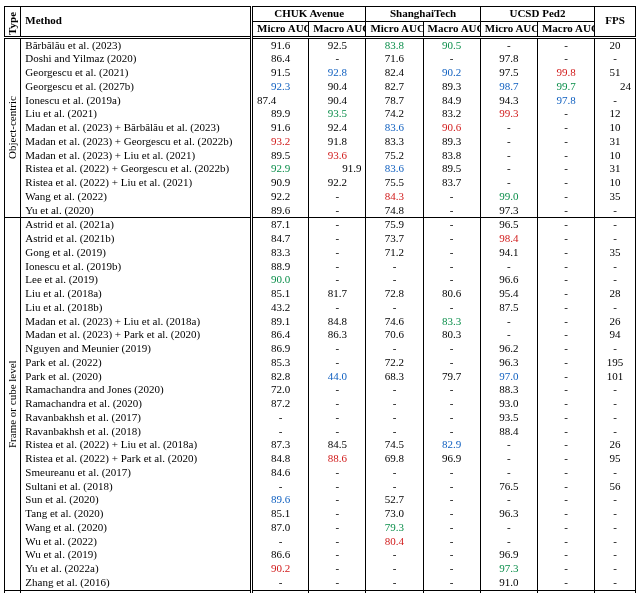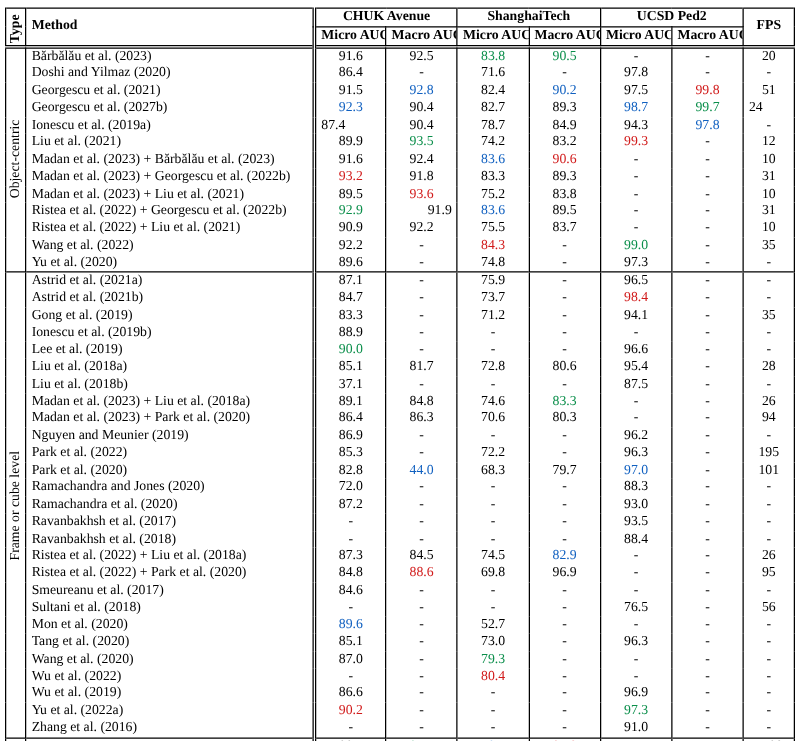--- a/index.html
+++ b/index.html
@@ -126,21 +126,21 @@
           <td class="frame-right" style="text-align: center;">51</td>
         </tr>
         <tr>
           <td class="sep-dbl-r">Georgescu et al. (2027b)</td>
           <td class="sep-r hl-blue" style="text-align: center;">92.3</td>
           <td class="sep-r" style="text-align: center;">90.4</td>
           <td class="sep-r" style="text-align: center;">82.7</td>
           <td class="sep-r" style="text-align: center;">89.3</td>
           <td class="sep-r hl-blue" style="text-align: center;">98.7</td>
           <td class="sep-r hl-green" style="text-align: center;">99.7</td>
-          <td class="frame-right" style="text-align: left;">24</td>
+          <td class="frame-right" style="text-align: right;">24</td>
         </tr>
         <tr>
           <td class="sep-dbl-r">Ionescu et al. (2019a)</td>
           <td class="sep-r" style="text-align: left;">87.4</td>
           <td class="sep-r" style="text-align: center;">90.4</td>
           <td class="sep-r" style="text-align: center;">78.7</td>
           <td class="sep-r" style="text-align: center;">84.9</td>
           <td class="sep-r" style="text-align: center;">94.3</td>
           <td class="sep-r hl-blue" style="text-align: center;">97.8</td>
           <td class="frame-right" style="text-align: center;">-</td>
@@ -283,21 +283,21 @@
           <td class="sep-r" style="text-align: center;">85.1</td>
           <td class="sep-r" style="text-align: center;">81.7</td>
           <td class="sep-r" style="text-align: center;">72.8</td>
           <td class="sep-r" style="text-align: center;">80.6</td>
           <td class="sep-r" style="text-align: center;">95.4</td>
           <td class="sep-r" style="text-align: center;">-</td>
           <td class="frame-right" style="text-align: center;">28</td>
         </tr>
         <tr>
           <td class="sep-dbl-r">Liu et al. (2018b)</td>
-          <td class="sep-r" style="text-align: center;">37.1</td>
+          <td class="sep-r" style="text-align: center;">43.2</td>
           <td class="sep-r" style="text-align: center;">-</td>
           <td class="sep-r" style="text-align: center;">-</td>
           <td class="sep-r" style="text-align: center;">-</td>
           <td class="sep-r" style="text-align: center;">87.5</td>
           <td class="sep-r" style="text-align: center;">-</td>
           <td class="frame-right" style="text-align: center;">-</td>
         </tr>
         <tr>
           <td class="sep-dbl-r">Madan et al. (2023) + Liu et al. (2018a)</td>
           <td class="sep-r" style="text-align: center;">89.1</td>
@@ -422,21 +422,21 @@
           <td class="sep-dbl-r">Sultani et al. (2018)</td>
           <td class="sep-r" style="text-align: center;">-</td>
           <td class="sep-r" style="text-align: center;">-</td>
           <td class="sep-r" style="text-align: center;">-</td>
           <td class="sep-r" style="text-align: center;">-</td>
           <td class="sep-r" style="text-align: center;">76.5</td>
           <td class="sep-r" style="text-align: center;">-</td>
           <td class="frame-right" style="text-align: center;">56</td>
         </tr>
         <tr>
-          <td class="sep-dbl-r">Mon et al. (2020)</td>
+          <td class="sep-dbl-r">Sun et al. (2020)</td>
           <td class="sep-r hl-blue" style="text-align: center;">89.6</td>
           <td class="sep-r" style="text-align: center;">-</td>
           <td class="sep-r" style="text-align: center;">52.7</td>
           <td class="sep-r" style="text-align: center;">-</td>
           <td class="sep-r" style="text-align: center;">-</td>
           <td class="sep-r" style="text-align: center;">-</td>
           <td class="frame-right" style="text-align: center;">-</td>
         </tr>
         <tr>
           <td class="sep-dbl-r">Tang et al. (2020)</td>

